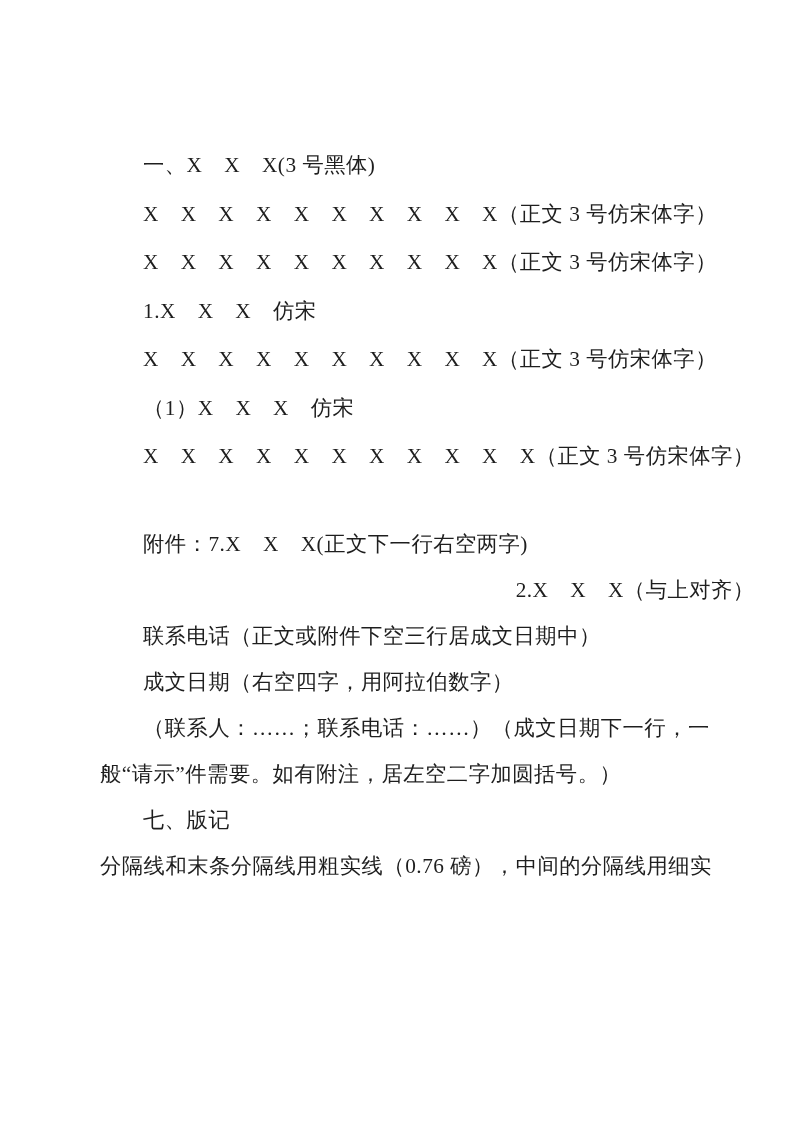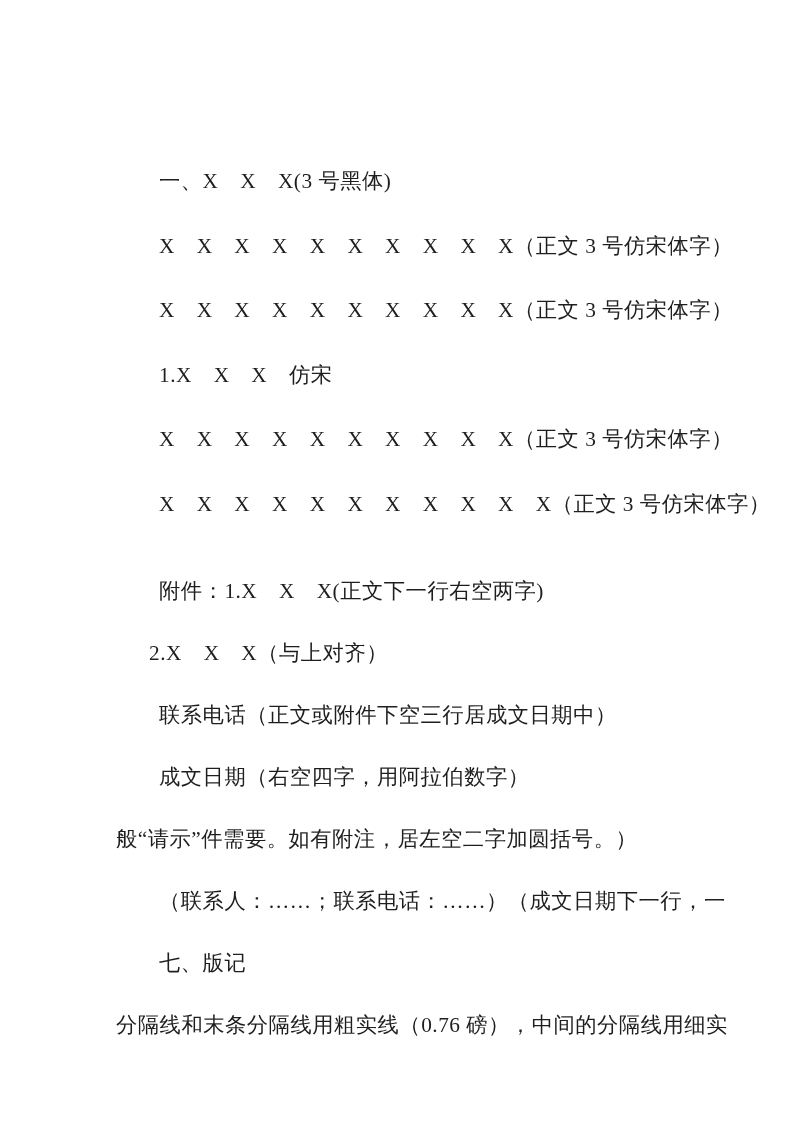--- a/index.html
+++ b/index.html
@@ -16,42 +16,43 @@
     color: #1e1e1e;
   }
   .doc {
     position: absolute;
     left: 100px;
     top: 141px;
     font-size: 21.3px;
     font-weight: 400;
   }
   .line {
-    margin: 16px;
+    margin: 0;
     white-space: nowrap;
     line-height: 48.5px;
     letter-spacing: 0.5px;
   }
   .s2   { line-height: 46px; }
   .gap  { margin-top: 40px; }
   .ind2  { text-indent: 43px; }
-  .ind15 { text-indent: 33px; }
+  .ind15 { text-indent: 33px; text-align: right; }
   .ind0  { text-indent: 0; }
 </style>
 </head>
 <body>
 
 <div class="doc">
   <p class="line ind2">一、X　X　X(3 号黑体)</p>
   <p class="line ind2">X　X　X　X　X　X　X　X　X　X（正文 3 号仿宋体字）</p>
   <p class="line ind2">X　X　X　X　X　X　X　X　X　X（正文 3 号仿宋体字）</p>
   <p class="line ind2">1.X　X　X　仿宋</p>
   <p class="line ind2">X　X　X　X　X　X　X　X　X　X（正文 3 号仿宋体字）</p>
+  <p class="line ind2">（1）X　X　X　仿宋</p>
   <p class="line ind2">X　X　X　X　X　X　X　X　X　X　X（正文 3 号仿宋体字）</p>
-  <p class="line s2 gap ind2">附件：1.X　X　X(正文下一行右空两字)</p>
+  <p class="line s2 gap ind2">附件：7.X　X　X(正文下一行右空两字)</p>
   <p class="line s2 ind15">2.X　X　X（与上对齐）</p>
   <p class="line s2 ind2">联系电话（正文或附件下空三行居成文日期中）</p>
   <p class="line s2 ind2">成文日期（右空四字，用阿拉伯数字）</p>
+  <p class="line s2 ind2">（联系人：……；联系电话：……）（成文日期下一行，一</p>
   <p class="line s2 ind0">般“请示”件需要。如有附注，居左空二字加圆括号。）</p>
-  <p class="line s2 ind2">（联系人：……；联系电话：……）（成文日期下一行，一</p>
   <p class="line s2 ind2">七、版记</p>
   <p class="line s2 ind0">分隔线和末条分隔线用粗实线（0.76 磅），中间的分隔线用细实</p>
 </div>
 
 </body></html>

